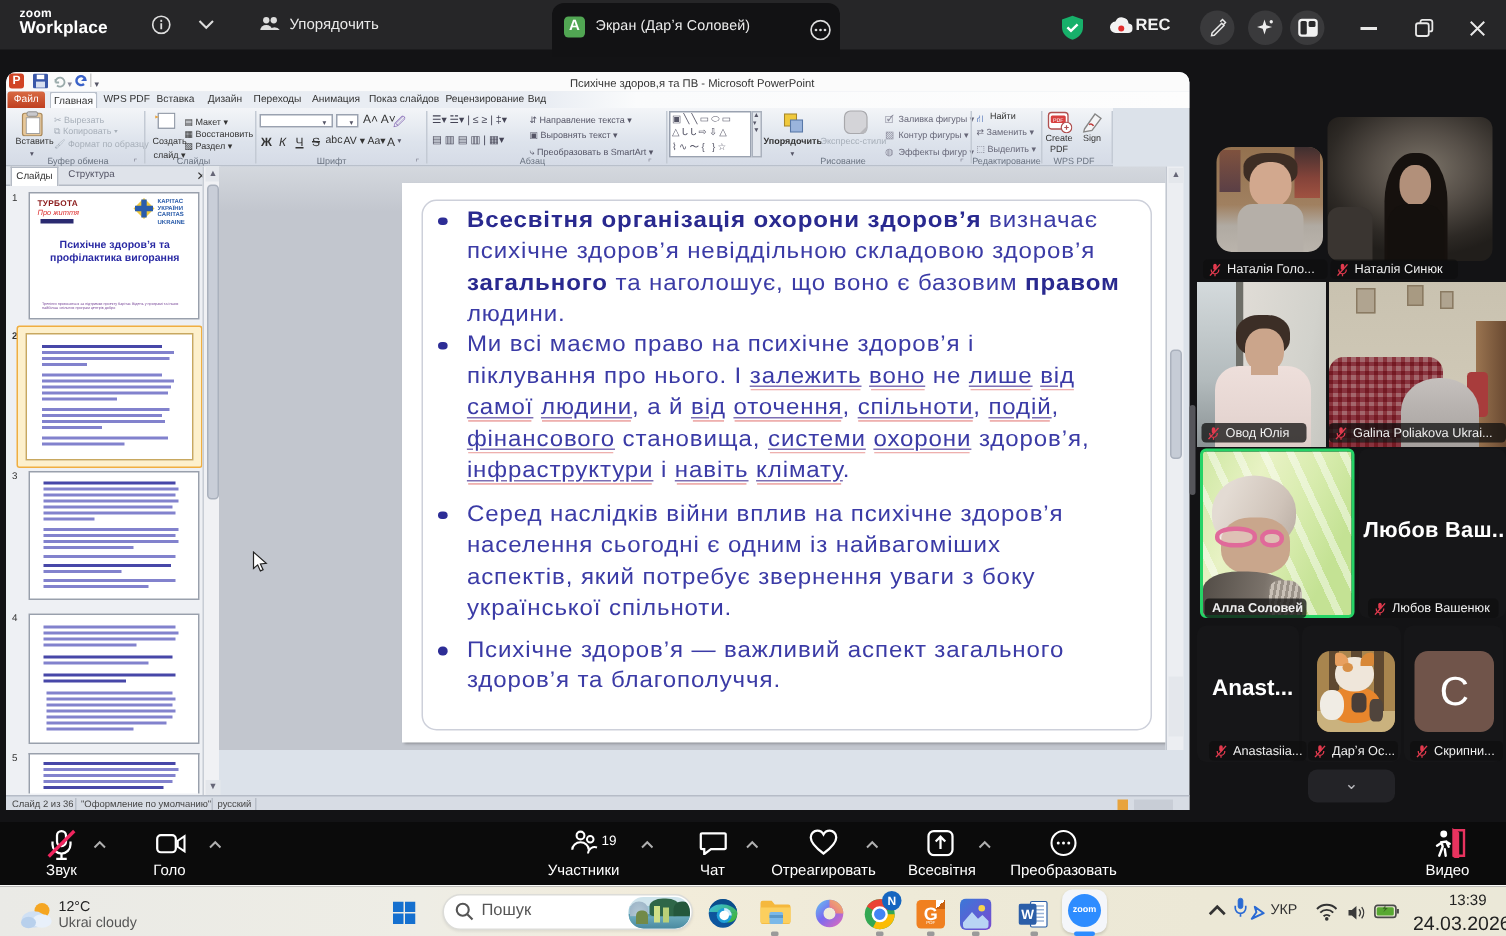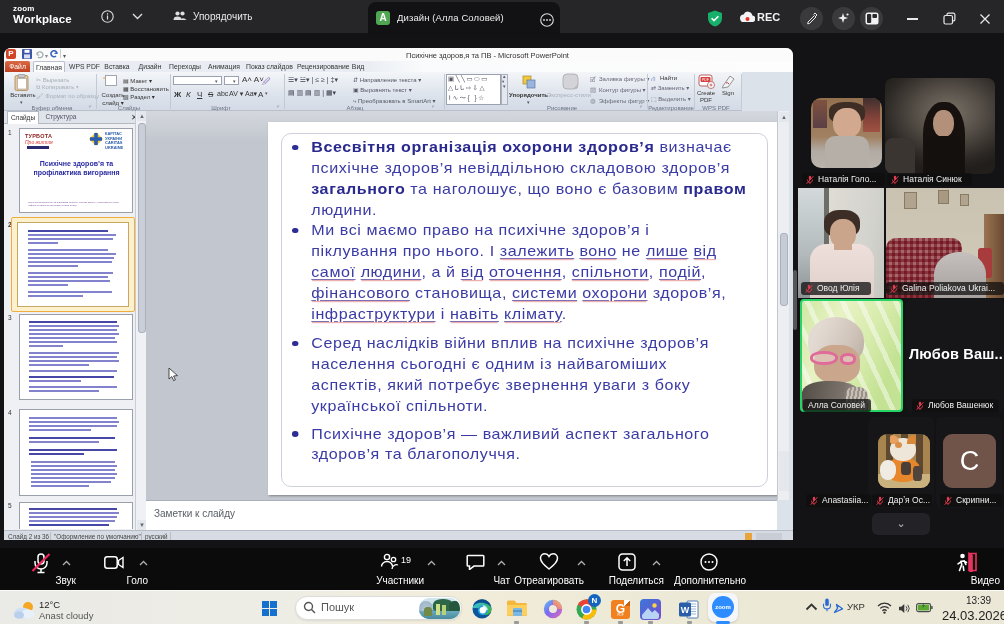--- a/index.html
+++ b/index.html
@@ -42,26 +42,26 @@
 #stext p::before{content:"";position:absolute;left:0px;top:7.5px;width:5.5px;height:5.5px;border-radius:50%;background:#2d2d96;}
 #stext .u{text-decoration:underline;text-decoration-color:#7d6fb4;text-underline-offset:2px;box-shadow:0 2px 0 -0.8px #eeb0ae;}
 
 .thumb{position:absolute;left:15px;width:114px;background:#fff;border:1px solid #99a0ac;}
 .tno{position:absolute;left:4px;font-size:6.5px;color:#333;}
 .tl{position:absolute;height:1.6px;background:#8282cd;}
 .tlb{background:#4747a8;}
 
 .vtile{position:absolute;background:#1a1a1c;overflow:hidden;border-radius:6px;}
 .vlabel{position:absolute;height:13px;background:rgba(15,15,15,.75);border-radius:3px;color:#efefef;font-size:8.5px;line-height:13px;padding:0 5px 0 16px;white-space:nowrap;overflow:hidden;}
-.vlabel.noic{padding-left:5px;}
+.vlabel.noic{padding-left:5px;font-weight:bold;}
 .micred{position:absolute;left:3px;top:2px;width:10px;height:10px;}
 .bigname{position:absolute;color:#fff;font-weight:bold;}
 
 #ztb{left:0;top:548px;width:1004px;height:42px;background:#0b0b0b;}
-.tbl{position:absolute;top:27px;color:#fff;font-size:10px;text-align:right;}
+.tbl{position:absolute;top:27px;color:#fff;font-size:10px;text-align:center;}
 
 #taskbar{left:0;top:590px;width:1004px;height:34px;background:linear-gradient(90deg,#eaeae6 0%,#eeede5 28%,#f2ecda 45%,#eeead8 60%,#ece8d6 80%,#ebe8d8 100%);border-top:1px solid #fafaf8;}
 </style></head>
 <body>
 <div id="stage">
 
   <div class="abs" id="topbar">
     <div class="abs zlogo1">zoom</div>
     <div class="abs zlogo2">Workplace</div>
     <svg class="abs" style="left:101px;top:10px" width="13" height="13" viewBox="0 0 13 13">
@@ -74,21 +74,21 @@
       </svg>
     <svg class="abs" style="left:173px;top:10px" width="14" height="13" viewBox="0 0 14 13">
         <circle cx="4.5" cy="3.5" r="2.1" fill="#ddd"></circle>
         <circle cx="9.5" cy="3.5" r="2.1" fill="#ddd"></circle>
         <path d="M0.5 10 a4 3.4 0 0 1 8 0 z" fill="#ddd"></path>
         <path d="M6.5 10 a4 3.4 0 0 1 7 0 z" fill="#ddd"></path>
       </svg>
     <div class="abs" style="left:193px;top:11px;color:#e8e8e8;font-size:10px;">Упорядочить</div>
     <div class="abs" id="acttab">
       <div class="abs ga">A</div>
-      <div class="abs tt">Дизайн (Алла Соловей)</div>
+      <div class="abs tt">Экран (Дарʼя Соловей)</div>
     </div>
     <svg class="abs" style="left:540px;top:13px" width="14" height="14" viewBox="0 0 14 14">
         <circle cx="7" cy="7" r="6.3" fill="none" stroke="#ddd" stroke-width="1.1"></circle>
         <circle cx="4" cy="7" r="0.9" fill="#ddd"></circle>
         <circle cx="7" cy="7" r="0.9" fill="#ddd"></circle>
         <circle cx="10" cy="7" r="0.9" fill="#ddd"></circle>
       </svg>
     <svg class="abs" style="left:707px;top:10px" width="16" height="17" viewBox="0 0 16 17">
         <path d="M8 0.5 L15 3 V8 C15 12.5 11.8 15.5 8 16.5 C4.2 15.5 1 12.5 1 8 V3 Z" fill="#17b06a"></path>
         <path d="M4.6 8.2 L7 10.6 L11.4 6.2" stroke="#fff" stroke-width="1.6" fill="none"></path>
@@ -134,21 +134,21 @@
       <svg class="abs" style="left:31px;top:2px" width="9" height="9" viewBox="0 0 9 9">
           <path d="M2 5 a3 3 0 1 1 1 2 M2 5 v-2.4 M2 5 h2.4" stroke="#9aa" stroke-width="1.2" fill="none"></path>
         </svg>
       <div class="abs" style="left:41px;top:4px;color:#889;font-size:6px;">▾</div>
       <svg class="abs" style="left:46px;top:2px" width="9" height="9" viewBox="0 0 9 9">
           <path d="M7 4 a3 3 0 1 0 -1 2" stroke="#3a62c8" stroke-width="1.6" fill="none"></path>
           <path d="M7 1 v3 h-3 z" fill="#3a62c8"></path>
         </svg>
       <div class="abs" style="left:56px;top:1px;width:1px;height:9px;background:#ccc;"></div>
       <div class="abs" style="left:59px;top:4px;color:#556;font-size:6px;">▾</div>
-      <div class="abs" style="left:402px;top:3px;color:#333;font-size:7.5px;">Психічне здоров,я та ПВ  -  Microsoft PowerPoint</div>
+      <div class="abs" style="left:376px;top:3px;color:#333;font-size:7.5px;">Психічне здоров,я та ПВ  -  Microsoft PowerPoint</div>
     </div>
     <div class="abs" id="tabrow">
       <div class="rtab" style="left:1px;width:25px;background:linear-gradient(#d86a43,#bf4021);color:#fff;border-radius:2px 2px 0 0;">Файл</div>
       <div class="rtab" style="left:29px;width:32px;background:#fbfcfe;border:1px solid #b9c0cb;border-bottom:none;border-radius:2px 2px 0 0;">Главная</div>
       <div class="rtab" style="left:65px;width:30px;">WPS PDF</div>
       <div class="rtab" style="left:98px;width:30px;">Вставка</div>
       <div class="rtab" style="left:132px;width:28px;">Дизайн</div>
       <div class="rtab" style="left:164px;width:34px;">Переходы</div>
       <div class="rtab" style="left:203px;width:34px;">Анимация</div>
       <div class="rtab" style="left:242px;width:44px;">Показ слайдов</div>
@@ -354,23 +354,20 @@
     <div class="abs" id="sarea">
       <div class="abs" id="slide">
         <div class="abs" id="sbox"></div>
       </div>
     </div>
     <div class="abs" id="rscroll">
       <div class="abs" style="left:1px;top:1px;width:10px;height:10px;background:#e4e7ec;font-size:6px;color:#667;text-align:center;line-height:10px;">▲</div>
       <div class="abs" style="left:1.5px;top:122px;width:8px;height:73px;background:#c6ccd6;border:1px solid #aab1bd;border-radius:3px;"></div>
       <div class="abs" style="left:1px;top:340px;width:10px;height:40px;background:#e4e7ec;"></div>
     </div>
-    <div class="abs" id="snotes">
-      <div class="abs" style="left:8px;top:7px;color:#5a6068;font-size:10px;">Заметки к слайду</div>
-    </div>
     <div class="abs" id="statusbar">
       <div class="abs" style="left:4px;top:1.5px;color:#444;font-size:6.3px;">Слайд 2 из 36</div>
       <div class="abs" style="left:50px;top:1.5px;color:#444;font-size:6.3px;">"Оформление по умолчанию"</div>
       <div class="abs" style="left:141px;top:1.5px;color:#444;font-size:6.3px;">русский</div>
       <div class="abs" style="left:46px;top:1px;width:1px;height:8px;background:#b8bec8;"></div>
       <div class="abs" style="left:137px;top:1px;width:1px;height:8px;background:#b8bec8;"></div>
       <div class="abs" style="left:166px;top:1px;width:1px;height:8px;background:#b8bec8;"></div>
       <div class="abs" style="left:741px;top:1.5px;width:7px;height:7px;background:#e8a33d;"></div>
       <div class="abs" style="left:752px;top:1.5px;width:26px;height:7px;background:#c8cdd6;"></div>
     </div>
@@ -431,20 +428,23 @@
     <div class="abs" style="left:8px;top:50px;width:28px;height:14px;border:3px solid #e06a9a;border-radius:46%;background:rgba(255,235,242,.4);"></div>
     <div class="abs" style="left:38px;top:52px;width:16px;height:12px;border:3px solid #e06a9a;border-radius:46%;background:rgba(255,235,242,.4);"></div>
     <div class="abs" style="left:0px;top:80px;width:60px;height:29px;border-radius:40% 50% 0 0;background:linear-gradient(100deg,#524c46,#7a726a 65%,#a8a096);"></div>
     <div class="abs" style="left:44px;top:86px;width:22px;height:23px;background:repeating-linear-gradient(100deg,#9a9288 0 2px,#c8c0b6 2px 4px);border-radius:30% 40% 0 0;"></div>
   </div>
 
   <div class="vtile" style="left:906px;top:299px;width:98px;height:113px;background:#161618;">
     <div class="bigname" style="left:3px;top:47px;font-size:14.5px;letter-spacing:.2px;white-space:nowrap;">Любов  Ваш...</div>
   </div>
 
+  <div class="vtile" style="left:798px;top:417px;width:68px;height:91px;background:#161618;">
+    <div class="bigname" style="left:10px;top:33px;font-size:15px;">Anast...</div>
+  </div>
 
   <div class="vtile" style="left:868px;top:417px;width:66px;height:91px;background:#161618;">
     <div class="abs" style="left:10px;top:17px;width:52px;height:54px;border-radius:9px;background:repeating-linear-gradient(90deg,#a8854e 0 8px,#5e4830 8px 15px);overflow:hidden;">
       <div class="abs" style="left:0px;top:40px;width:52px;height:14px;background:#cab27e;"></div>
       <div class="abs" style="left:8px;top:24px;width:34px;height:24px;border-radius:45%;background:#e8862c;"></div>
       <div class="abs" style="left:2px;top:26px;width:16px;height:20px;border-radius:45%;background:#f0ece4;"></div>
       <div class="abs" style="left:12px;top:4px;width:26px;height:23px;border-radius:48%;background:#efe6da;"></div>
       <div class="abs" style="left:12px;top:1px;width:9px;height:9px;background:#e8a060;border-radius:25% 75% 0 25%;"></div>
       <div class="abs" style="left:29px;top:1px;width:9px;height:9px;background:#d88838;border-radius:75% 25% 25% 0;"></div>
       <div class="abs" style="left:17px;top:8px;width:7px;height:6px;border-radius:50%;background:#d89048;"></div>
@@ -541,49 +541,49 @@
         <path d="M10 17 C4 12.5 1.5 9.5 1.5 6.3 C1.5 3.7 3.5 1.8 5.9 1.8 C7.6 1.8 9.2 2.8 10 4.3 C10.8 2.8 12.4 1.8 14.1 1.8 C16.5 1.8 18.5 3.7 18.5 6.3 C18.5 9.5 16 12.5 10 17 Z" fill="none" stroke="#fff" stroke-width="1.5"></path>
       </svg>
     <div class="tbl" style="left:514px;width:70px;">Отреагировать</div>
     <svg class="abs" style="left:577px;top:12px" width="9" height="6" viewBox="0 0 9 6">
         <path d="M1 5 L4.5 1.5 L8 5" stroke="#b0b0b0" stroke-width="1.3" fill="none"></path>
       </svg>
     <svg class="abs" style="left:618px;top:5px" width="18" height="18" viewBox="0 0 18 18">
         <rect x="1" y="1" width="16" height="16" rx="3.5" fill="none" stroke="#fff" stroke-width="1.5"></rect>
         <path d="M9 13 V5 M5.8 8 L9 4.8 L12.2 8" stroke="#fff" stroke-width="1.5" fill="none"></path>
       </svg>
-    <div class="tbl" style="left:592px;width:72px;">Поделиться</div>
+    <div class="tbl" style="left:592px;width:72px;">Всесвітня</div>
     <svg class="abs" style="left:652px;top:12px" width="9" height="6" viewBox="0 0 9 6">
         <path d="M1 5 L4.5 1.5 L8 5" stroke="#b0b0b0" stroke-width="1.3" fill="none"></path>
       </svg>
     <svg class="abs" style="left:700px;top:5px" width="18" height="18" viewBox="0 0 18 18">
         <circle cx="9" cy="9" r="8" fill="none" stroke="#fff" stroke-width="1.4"></circle>
         <circle cx="5.5" cy="9" r="1" fill="#fff"></circle>
         <circle cx="9" cy="9" r="1" fill="#fff"></circle>
         <circle cx="12.5" cy="9" r="1" fill="#fff"></circle>
       </svg>
-    <div class="tbl" style="left:672px;width:74px;">Дополнительно</div>
+    <div class="tbl" style="left:672px;width:74px;">Преобразовать</div>
     <svg class="abs" style="left:955px;top:4px" width="24" height="20" viewBox="0 0 24 20">
         <path d="M14 1.5 h7 v17 h-7 M14 1.5 l3 2 v17 l-3 -2 z" fill="none" stroke="#e8335f" stroke-width="1.6"></path>
         <path d="M14 1.5 l3.2 2.2 v16.8 l-3.2 -2.2 z" fill="#e8335f"></path>
         <circle cx="7.5" cy="4" r="2.3" fill="#fff"></circle>
         <path d="M4.5 18.5 L6.8 12.5 L6 9.5 L9.2 9 L10.8 12.5 M6 9.8 L3 11.8 M8.8 18.5 L8.2 14.2 M9.2 9.2 L11.5 10.5" stroke="#fff" stroke-width="1.6" fill="none" stroke-linecap="round"></path>
       </svg>
     <div class="tbl" style="left:930px;width:70px;">Видео</div>
   </div>
 
   <div class="abs" id="taskbar">
     <svg class="abs" style="left:13px;top:9px" width="23" height="20" viewBox="0 0 23 20">
         <circle cx="15" cy="7" r="5" fill="#f5a623"></circle>
         <ellipse cx="9.5" cy="13" rx="8" ry="5.5" fill="#cfe0f4"></ellipse>
         <ellipse cx="15" cy="14" rx="6.5" ry="4.5" fill="#e8f0fa"></ellipse>
         <ellipse cx="6" cy="15" rx="5" ry="3.8" fill="#b8d0ec"></ellipse>
       </svg>
     <div class="abs" style="left:39px;top:8px;font-size:9.5px;color:#222;">12°C</div>
-    <div class="abs" style="left:39px;top:19px;font-size:9.5px;color:#555;">Anast cloudy</div>
+    <div class="abs" style="left:39px;top:19px;font-size:9.5px;color:#555;">Ukrai cloudy</div>
     <svg class="abs" style="left:262px;top:10px" width="15" height="15" viewBox="0 0 15 15">
         <rect x="0" y="0" width="7" height="7" fill="#1570cf"></rect>
         <rect x="8" y="0" width="7" height="7" fill="#1570cf"></rect>
         <rect x="0" y="8" width="7" height="7" fill="#1570cf"></rect>
         <rect x="8" y="8" width="7" height="7" fill="#1570cf"></rect>
       </svg>
     <div class="abs" style="left:295px;top:5px;width:167px;height:24px;background:#fff;border:1px solid #dcdcd8;border-radius:12px;box-shadow:0 1px 2px rgba(0,0,0,.08);"></div>
     <svg class="abs" style="left:303px;top:10px" width="13" height="13" viewBox="0 0 13 13">
         <circle cx="5.5" cy="5.5" r="4" fill="none" stroke="#555" stroke-width="1.4"></circle>
         <path d="M8.5 8.5 L12 12" stroke="#555" stroke-width="1.4"></path>

